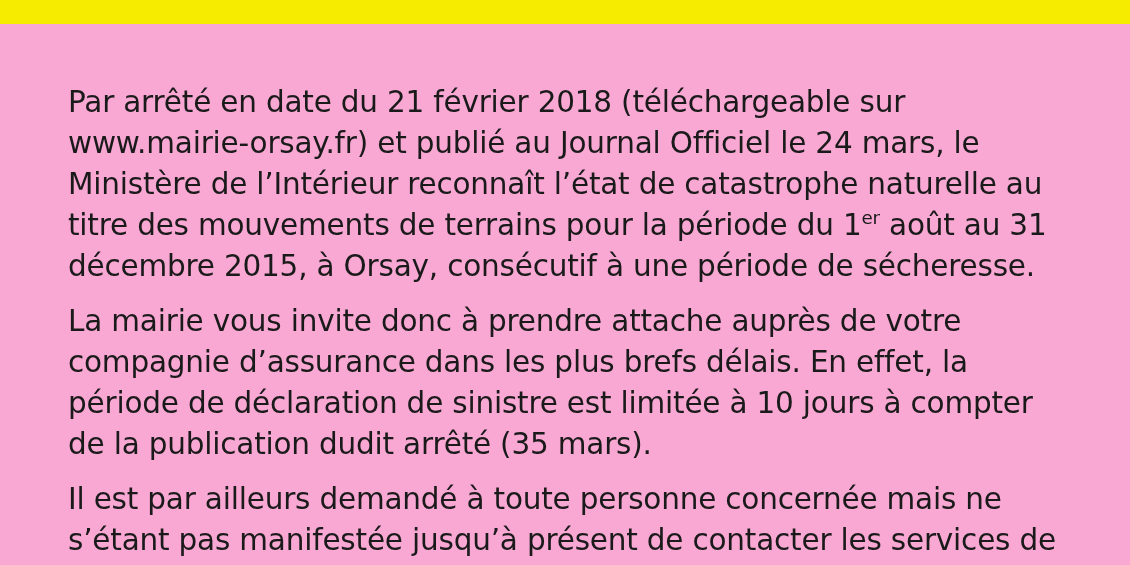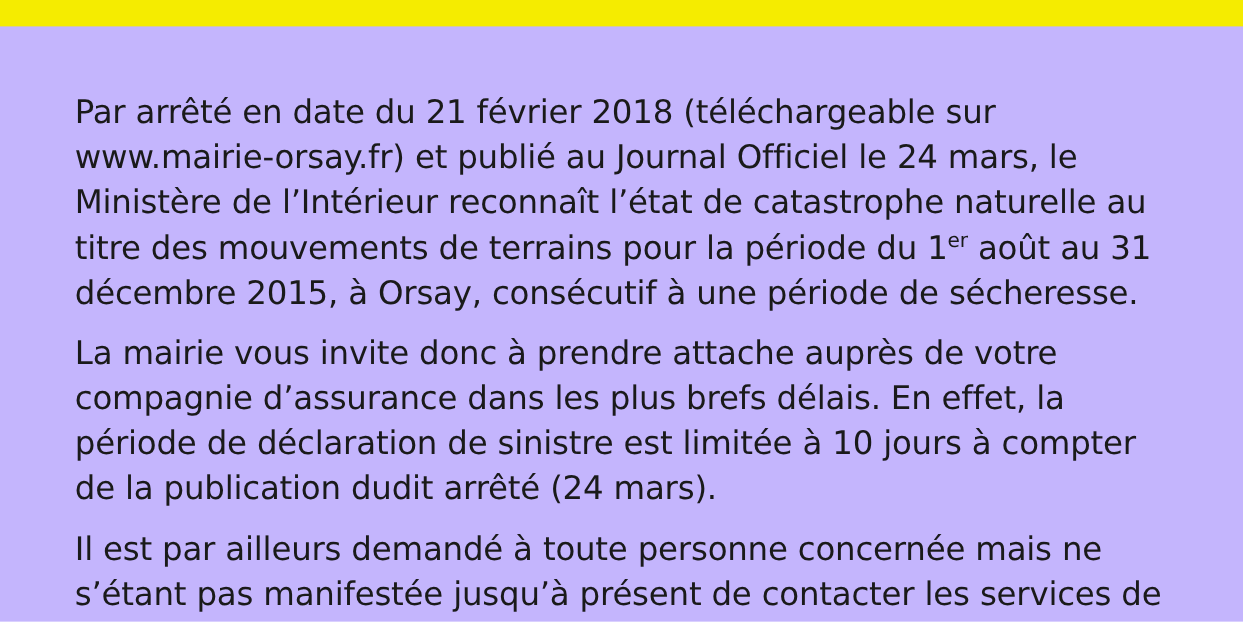--- a/index.html
+++ b/index.html
@@ -49,20 +49,20 @@
     vertical-align: super;
     line-height: 0;
   }
   .para:last-child {
     margin-bottom: 0;
   }
 </style>
 </head>
 <body>
 
-<div class="page" style="background: #c4b5fd;">
+<div class="page" style="background: #f9a8d4;">
   <div class="top-band" style="background: rgb(245, 236, 0);"></div>
   <div class="content">
       <p class="para" style="color: rgb(26, 26, 26);">Par arrêté en date du 21 février 2018 (téléchargeable sur www.mairie-orsay.fr) et publié au Journal Officiel le 24 mars, le Ministère de l’Intérieur reconnaît l’état de catastrophe naturelle au titre des mouvements de terrains pour la période du 1<sup>er</sup> août au 31 décembre 2015, à Orsay, consécutif à une période de sécheresse.</p>
-      <p class="para" style="color: rgb(26, 26, 26);">La mairie vous invite donc à prendre attache auprès de votre compagnie d’assurance dans les plus brefs délais. En effet, la période de déclaration de sinistre est limitée à 10 jours à compter de la publication dudit arrêté (24 mars).</p>
+      <p class="para" style="color: rgb(26, 26, 26);">La mairie vous invite donc à prendre attache auprès de votre compagnie d’assurance dans les plus brefs délais. En effet, la période de déclaration de sinistre est limitée à 10 jours à compter de la publication dudit arrêté (35 mars).</p>
       <p class="para" style="color: rgb(26, 26, 26);">Il est par ailleurs demandé à toute personne concernée mais ne s’étant pas manifestée jusqu’à présent de contacter les services de la</p>
     </div>
 </div>
 
 </body></html>

